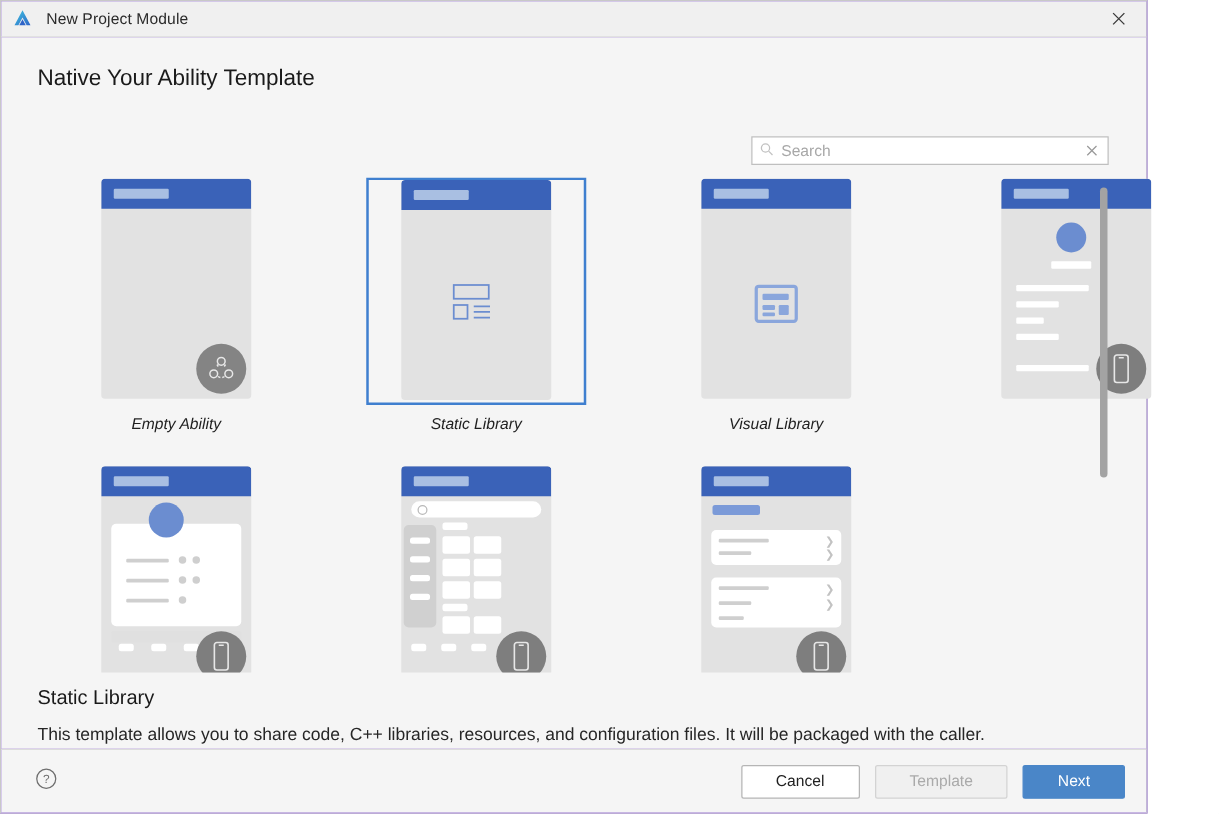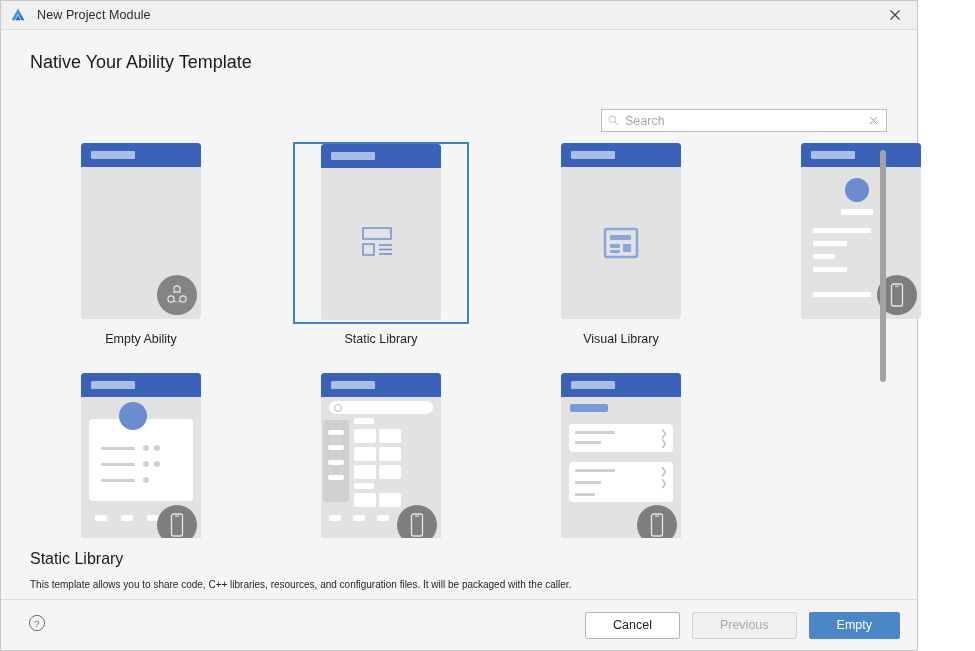--- a/index.html
+++ b/index.html
@@ -151,20 +151,21 @@
     position: absolute; left: 10px; top: 8px;
     width: 44px; height: 8px;
     background: #a9bfe2;
     border-radius: 1px;
   }
   .tpl-label {
     margin-top: 8px;
     font-size: 12.5px;
     color: #1f1f1f;
     text-align: left;
+    font-style: italic;
   }
 
   
   .badge {
     position: absolute;
     right: 4px; bottom: 4px;
     width: 40px; height: 40px;
     border-radius: 50%;
     background: #848484;
     display: flex; align-items: center; justify-content: center;
@@ -223,21 +224,21 @@
     left: 29px; top: 520px;
     right: 30px;
   }
   .desc-title {
     font-size: 16px;
     color: #1a1a1a;
     margin: 0 0 10px 0;
     font-weight: 400;
   }
   .desc-text {
-    font-size: 10px;
+    font-size: 14px;
     color: #262626;
     margin: 0;
     line-height: 1.3;
   }
 
   
   .footer {
     flex: 0 0 auto;
     height: 50px;
     border-top: 1px solid #dcdcdc;
@@ -541,17 +542,17 @@
 
   <div class="footer">
     <span class="help-icon">
       <svg width="18" height="18" viewBox="0 0 18 18">
         <circle cx="9" cy="9" r="7.6" stroke="#6e6e6e" stroke-width="1" fill="none"></circle>
         <text x="9" y="12.6" text-anchor="middle" font-family="Liberation Sans, sans-serif" font-size="9.5" fill="#6e6e6e">?</text>
       </svg>
     </span>
     <span class="footer-spacer"></span>
     <div class="btn btn-default">Cancel</div>
-    <div class="btn btn-disabled">Previous</div>
-    <div class="btn btn-primary">Empty</div>
+    <div class="btn btn-disabled">Template</div>
+    <div class="btn btn-primary">Next</div>
   </div>
 
 </div>
 
 </body></html>

